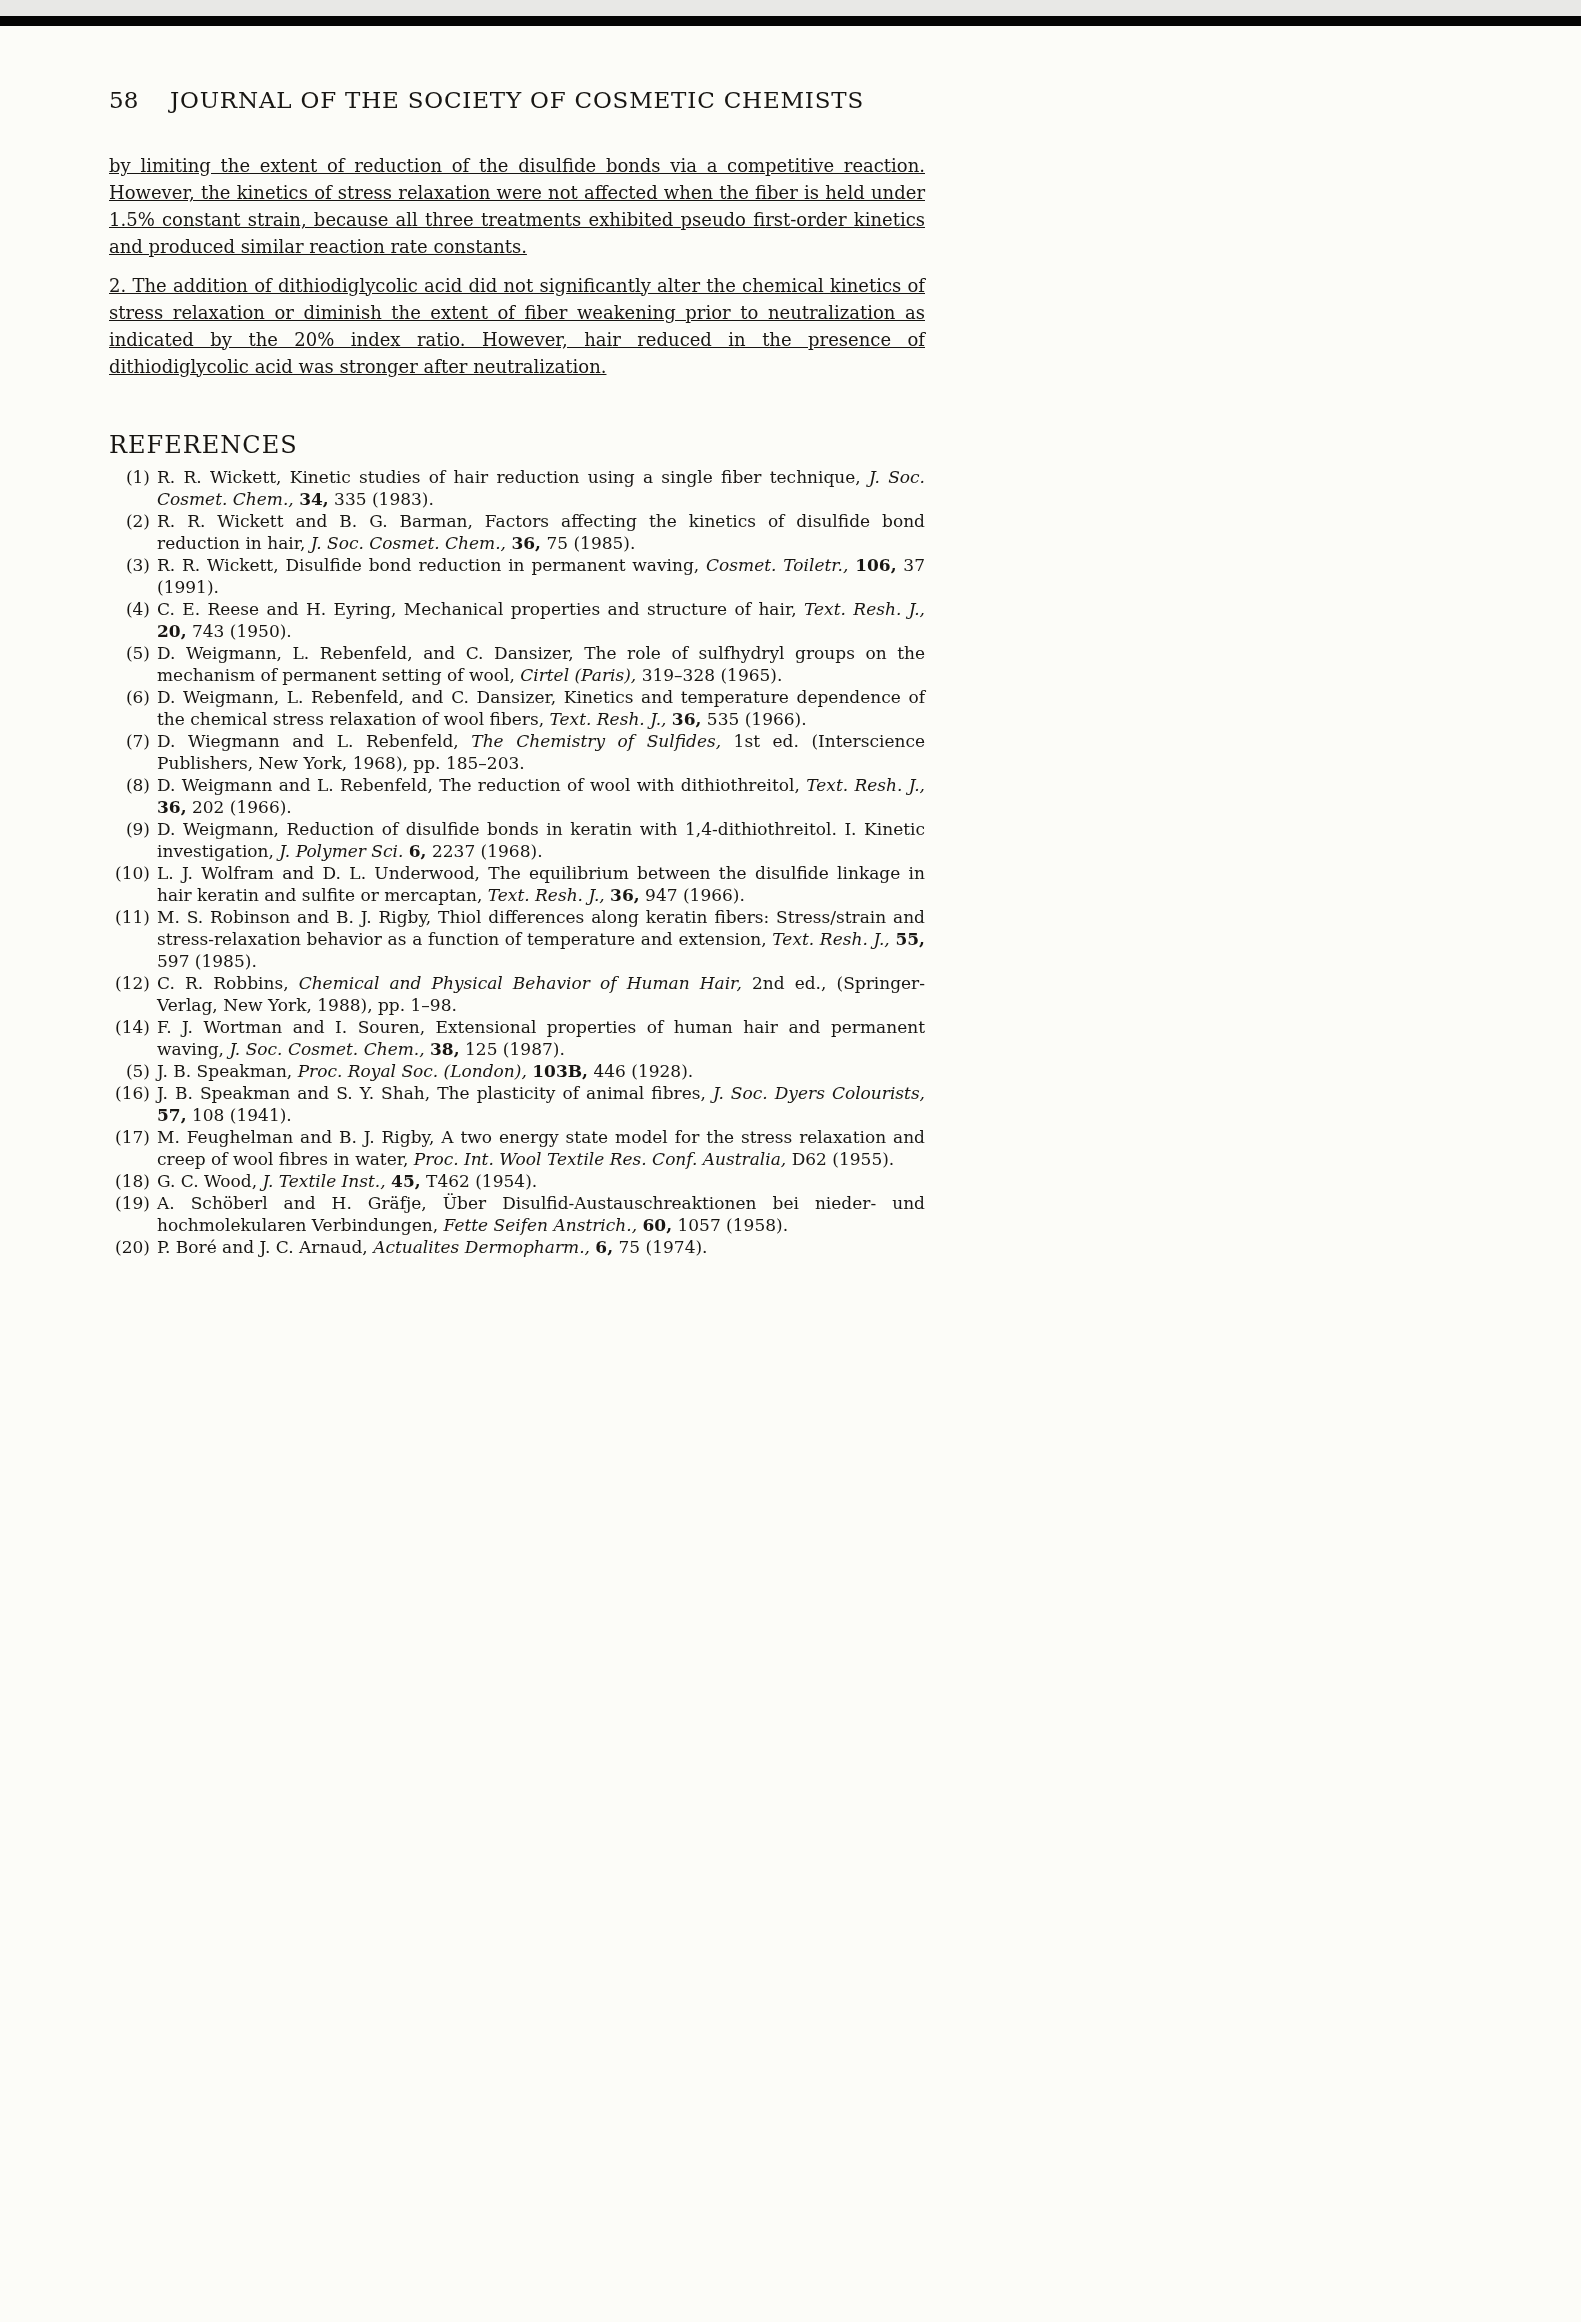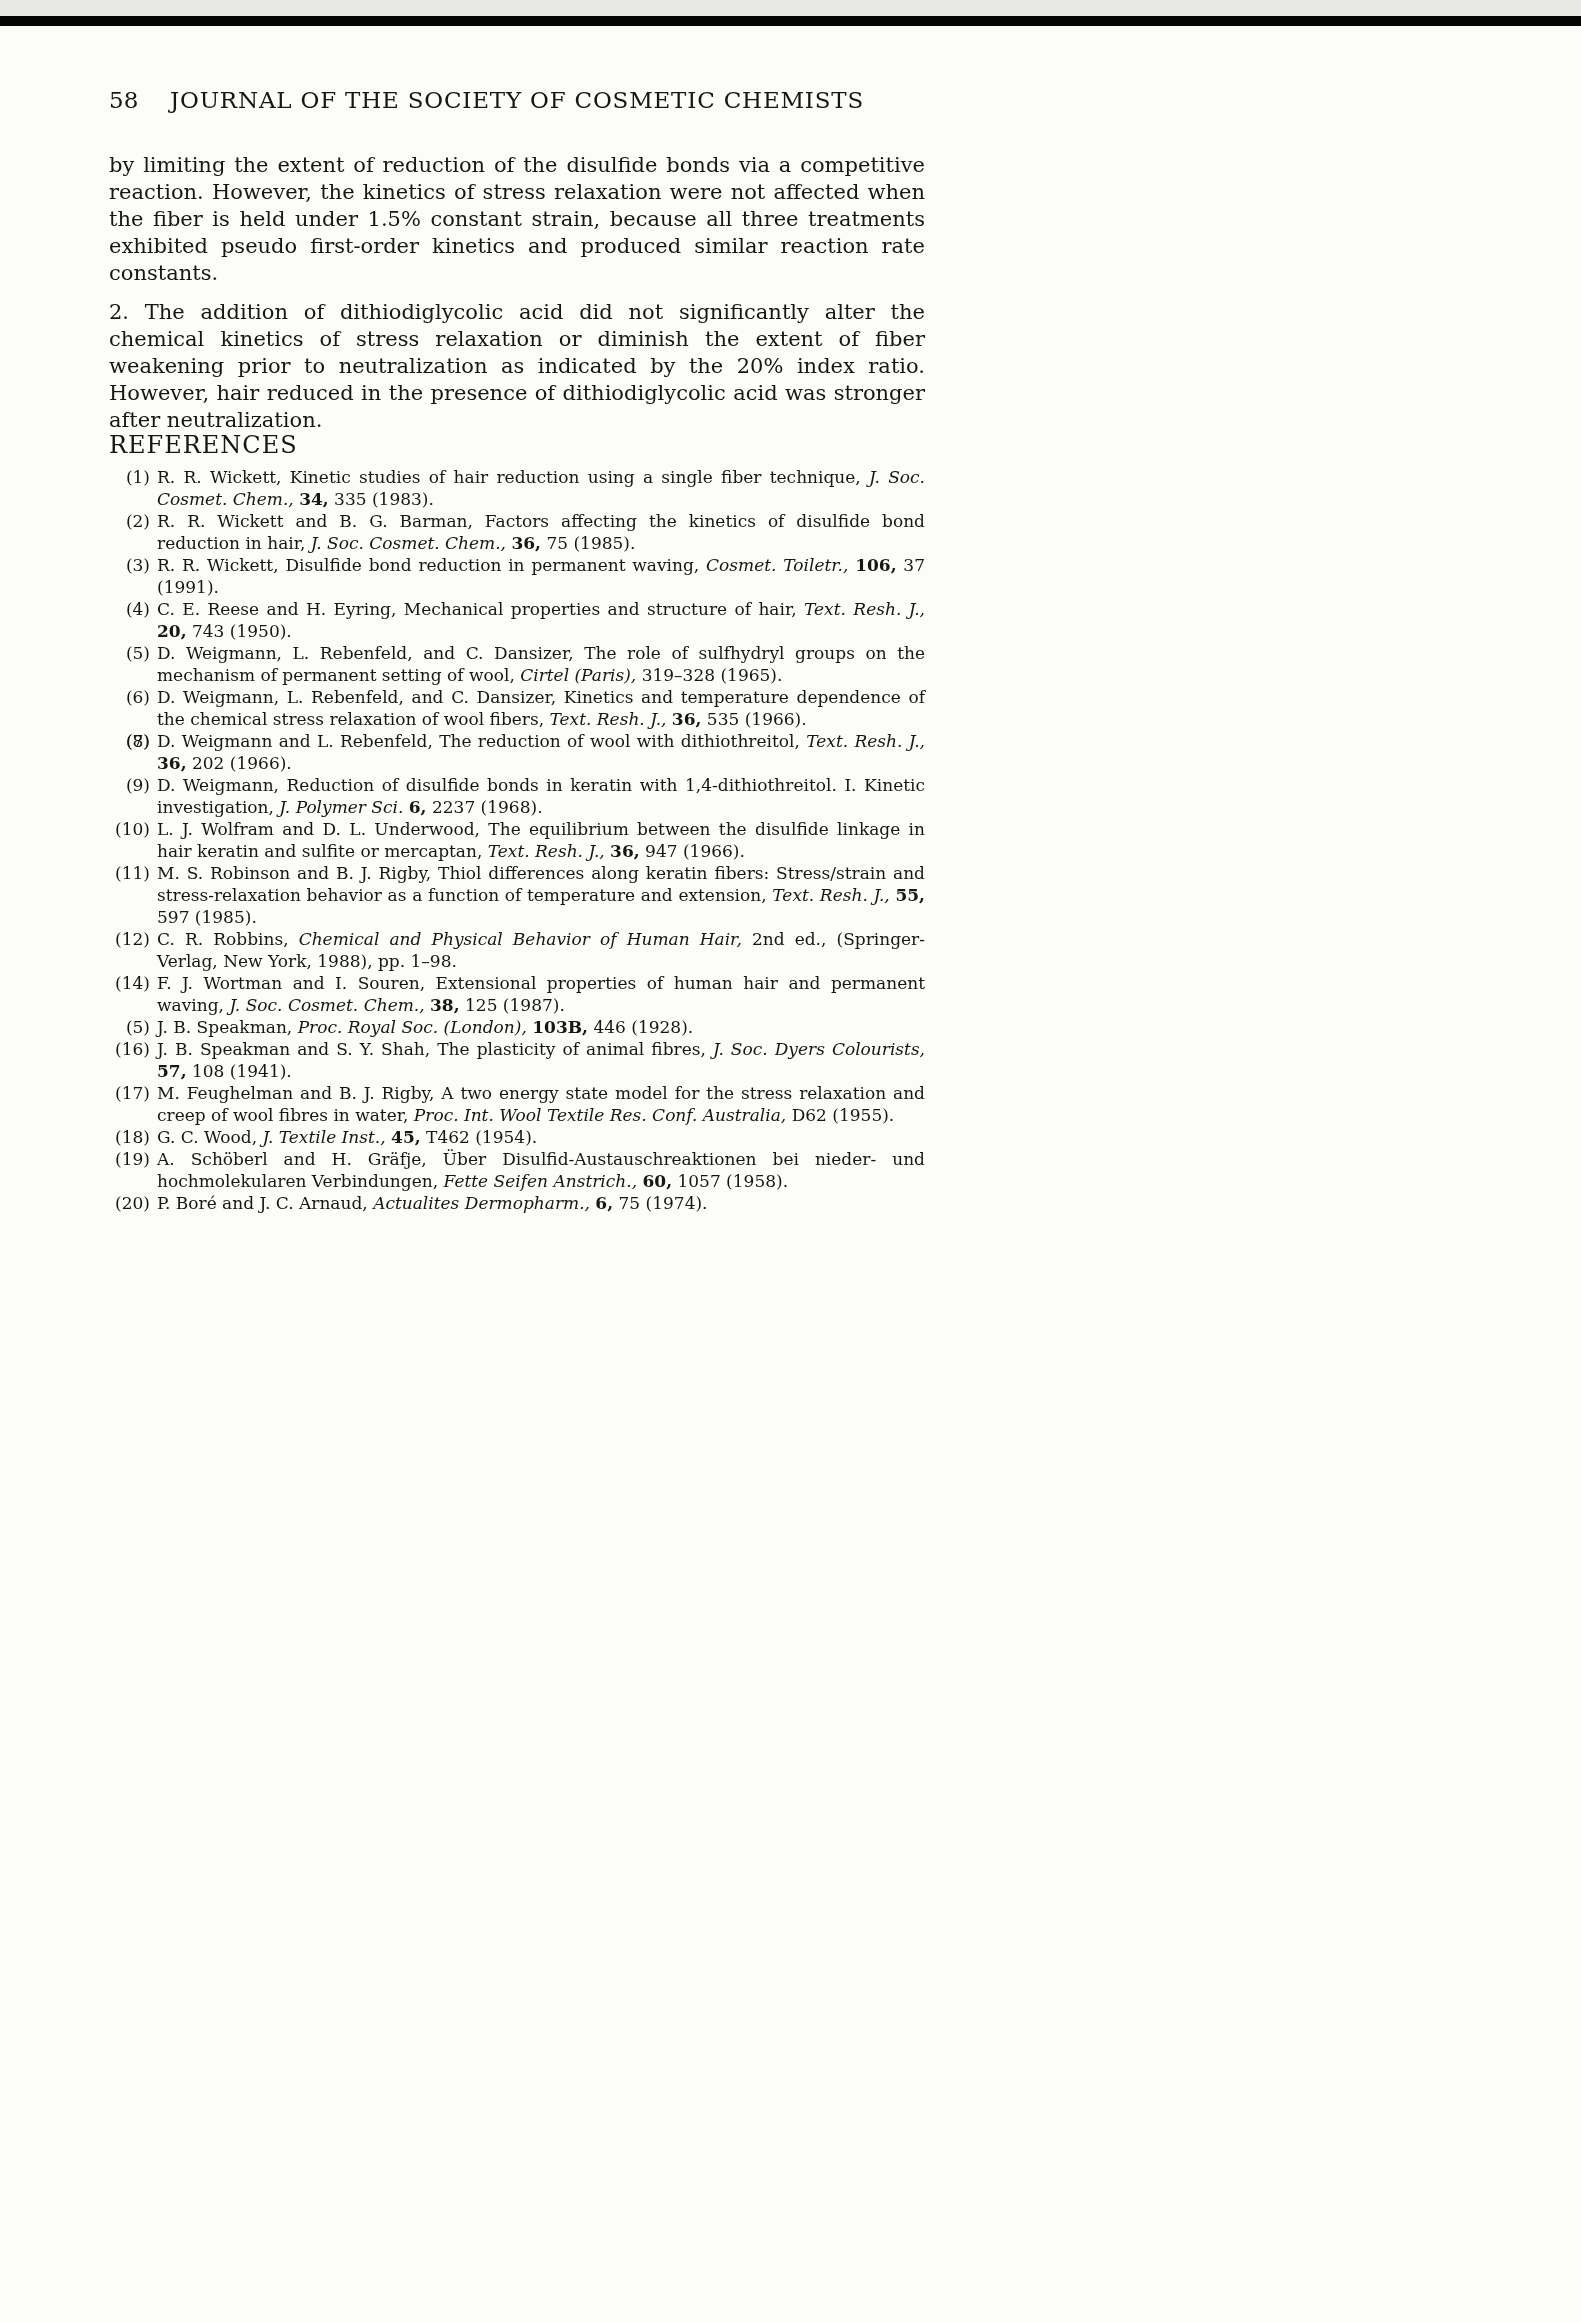--- a/index.html
+++ b/index.html
@@ -33,23 +33,24 @@
   }
   .page-number {
     position: absolute;
     left: 0; top: 0;
     letter-spacing: 0;
   }
   .body-text {
     position: absolute;
     left: 109px; top: 136px;
     width: 816px;
-    font-size: 21px;
+    font-size: 18px;
     line-height: 27px;
     text-align: justify;
+    text-decoration: underline;
   }
   .paragraph { margin-bottom: 11.6px; }
   .references-heading {
     position: absolute;
     left: 109px; top: 415px;
     font-size: 24px;
     letter-spacing: 1px;
     font-weight: normal;
   }
   .reference-list {
@@ -93,21 +94,21 @@
 
   <h2 class="references-heading">REFERENCES</h2>
 
   <section class="reference-list">
       <div class="ref-item"><span class="ref-label">(1)</span><span class="ref-text"><span class="seg-n">R. R. Wickett, Kinetic studies of hair reduction using a single fiber technique, </span><span class="seg-i">J. Soc. Cosmet. Chem.,</span><span class="seg-n"> </span><span class="seg-b">34,</span><span class="seg-n"> 335 (1983).</span></span></div>
       <div class="ref-item"><span class="ref-label">(2)</span><span class="ref-text"><span class="seg-n">R. R. Wickett and B. G. Barman, Factors affecting the kinetics of disulfide bond reduction in hair, </span><span class="seg-i">J. Soc. Cosmet. Chem.,</span><span class="seg-n"> </span><span class="seg-b">36,</span><span class="seg-n"> 75 (1985).</span></span></div>
       <div class="ref-item"><span class="ref-label">(3)</span><span class="ref-text"><span class="seg-n">R. R. Wickett, Disulfide bond reduction in permanent waving, </span><span class="seg-i">Cosmet. Toiletr.,</span><span class="seg-n"> </span><span class="seg-b">106,</span><span class="seg-n"> 37 (1991).</span></span></div>
       <div class="ref-item"><span class="ref-label">(4)</span><span class="ref-text"><span class="seg-n">C. E. Reese and H. Eyring, Mechanical properties and structure of hair, </span><span class="seg-i">Text. Resh. J.,</span><span class="seg-n"> </span><span class="seg-b">20,</span><span class="seg-n"> 743 (1950).</span></span></div>
       <div class="ref-item"><span class="ref-label">(5)</span><span class="ref-text"><span class="seg-n">D. Weigmann, L. Rebenfeld, and C. Dansizer, The role of sulfhydryl groups on the mechanism of permanent setting of wool, </span><span class="seg-i">Cirtel (Paris),</span><span class="seg-n"> 319–328 (1965).</span></span></div>
       <div class="ref-item"><span class="ref-label">(6)</span><span class="ref-text"><span class="seg-n">D. Weigmann, L. Rebenfeld, and C. Dansizer, Kinetics and temperature dependence of the chemical stress relaxation of wool fibers, </span><span class="seg-i">Text. Resh. J.,</span><span class="seg-n"> </span><span class="seg-b">36,</span><span class="seg-n"> 535 (1966).</span></span></div>
-      <div class="ref-item"><span class="ref-label">(7)</span></div>
+      <div class="ref-item"><span class="ref-label">(7)</span><span class="ref-text"><span class="seg-n">D. Wiegmann and L. Rebenfeld, </span><span class="seg-i">The Chemistry of Sulfides,</span><span class="seg-n"> 1st ed. (Interscience Publishers, New York, 1968), pp. 185–203.</span></span></div>
       <div class="ref-item"><span class="ref-label">(8)</span><span class="ref-text"><span class="seg-n">D. Weigmann and L. Rebenfeld, The reduction of wool with dithiothreitol, </span><span class="seg-i">Text. Resh. J.,</span><span class="seg-n"> </span><span class="seg-b">36,</span><span class="seg-n"> 202 (1966).</span></span></div>
       <div class="ref-item"><span class="ref-label">(9)</span><span class="ref-text"><span class="seg-n">D. Weigmann, Reduction of disulfide bonds in keratin with 1,4-dithiothreitol. I. Kinetic investigation, </span><span class="seg-i">J. Polymer Sci.</span><span class="seg-n"> </span><span class="seg-b">6,</span><span class="seg-n"> 2237 (1968).</span></span></div>
       <div class="ref-item"><span class="ref-label">(10)</span><span class="ref-text"><span class="seg-n">L. J. Wolfram and D. L. Underwood, The equilibrium between the disulfide linkage in hair keratin and sulfite or mercaptan, </span><span class="seg-i">Text. Resh. J.,</span><span class="seg-n"> </span><span class="seg-b">36,</span><span class="seg-n"> 947 (1966).</span></span></div>
       <div class="ref-item"><span class="ref-label">(11)</span><span class="ref-text"><span class="seg-n">M. S. Robinson and B. J. Rigby, Thiol differences along keratin fibers: Stress/strain and stress-relaxation behavior as a function of temperature and extension, </span><span class="seg-i">Text. Resh. J.,</span><span class="seg-n"> </span><span class="seg-b">55,</span><span class="seg-n"> 597 (1985).</span></span></div>
       <div class="ref-item"><span class="ref-label">(12)</span><span class="ref-text"><span class="seg-n">C. R. Robbins, </span><span class="seg-i">Chemical and Physical Behavior of Human Hair,</span><span class="seg-n"> 2nd ed., (Springer-Verlag, New York, 1988), pp. 1–98.</span></span></div>
       <div class="ref-item"><span class="ref-label">(14)</span><span class="ref-text"><span class="seg-n">F. J. Wortman and I. Souren, Extensional properties of human hair and permanent waving, </span><span class="seg-i">J. Soc. Cosmet. Chem.,</span><span class="seg-n"> </span><span class="seg-b">38,</span><span class="seg-n"> 125 (1987).</span></span></div>
       <div class="ref-item"><span class="ref-label">(5)</span><span class="ref-text"><span class="seg-n">J. B. Speakman, </span><span class="seg-i">Proc. Royal Soc. (London),</span><span class="seg-n"> </span><span class="seg-b">103B,</span><span class="seg-n"> 446 (1928).</span></span></div>
       <div class="ref-item"><span class="ref-label">(16)</span><span class="ref-text"><span class="seg-n">J. B. Speakman and S. Y. Shah, The plasticity of animal fibres, </span><span class="seg-i">J. Soc. Dyers Colourists,</span><span class="seg-n"> </span><span class="seg-b">57,</span><span class="seg-n"> 108 (1941).</span></span></div>
       <div class="ref-item"><span class="ref-label">(17)</span><span class="ref-text"><span class="seg-n">M. Feughelman and B. J. Rigby, A two energy state model for the stress relaxation and creep of wool fibres in water, </span><span class="seg-i">Proc. Int. Wool Textile Res. Conf. Australia,</span><span class="seg-n"> D62 (1955).</span></span></div>
       <div class="ref-item"><span class="ref-label">(18)</span><span class="ref-text"><span class="seg-n">G. C. Wood, </span><span class="seg-i">J. Textile Inst.,</span><span class="seg-n"> </span><span class="seg-b">45,</span><span class="seg-n"> T462 (1954).</span></span></div>

